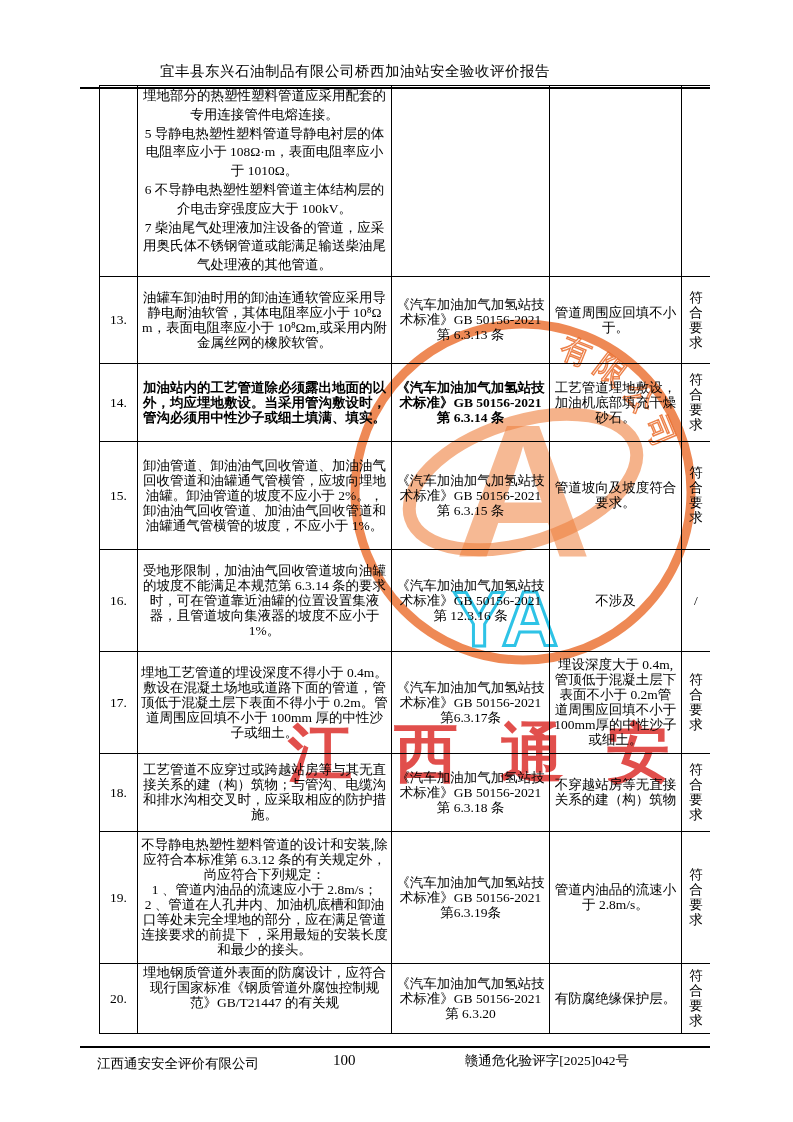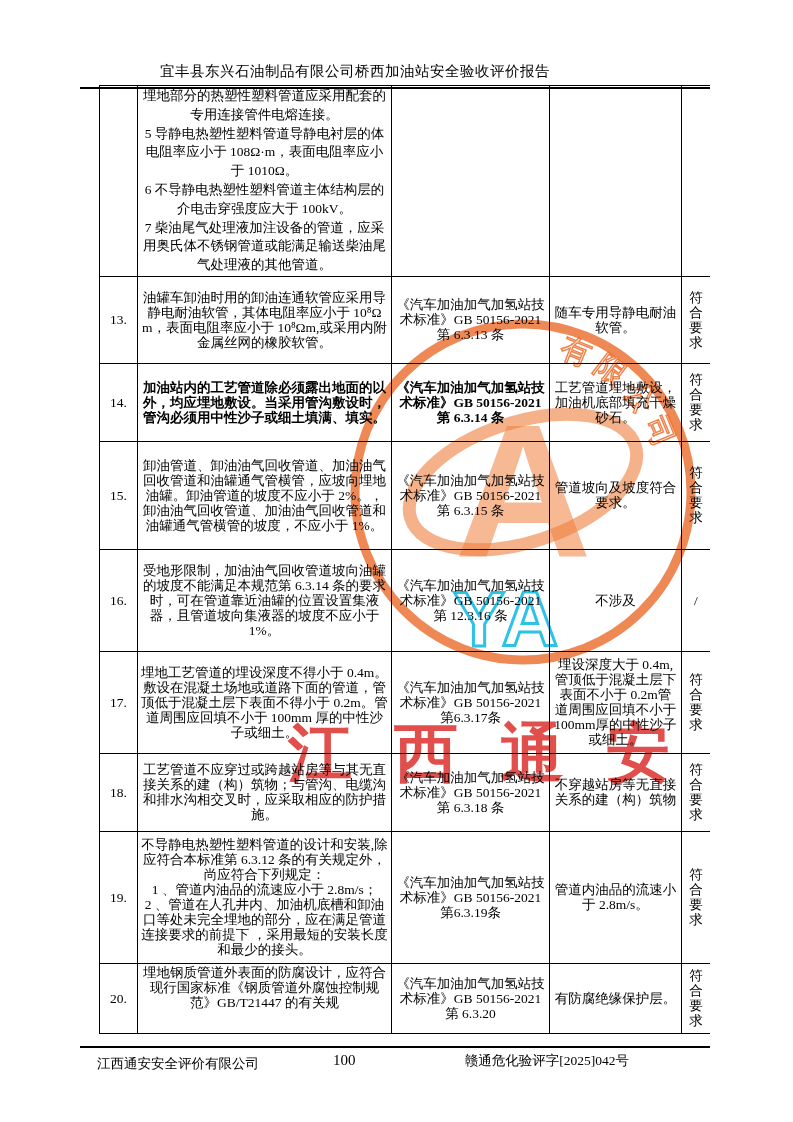--- a/index.html
+++ b/index.html
@@ -90,21 +90,21 @@
 6 不导静电热塑性塑料管道主体结构层的介电击穿强度应大于 100kV。
 7 柴油尾气处理液加注设备的管道，应采用奥氏体不锈钢管道或能满足输送柴油尾气处理液的其他管道。</td>
         <td class="cell-standard"></td>
         <td class="cell-situation"></td>
         <td class="cell-result"></td>
       </tr>
       <tr class="h-13">
         <td class="cell-no">13.</td>
         <td class="cell-content">油罐车卸油时用的卸油连通软管应采用导静电耐油软管，其体电阻率应小于 10⁸Ωm，表面电阻率应小于 10⁸Ωm,或采用内附金属丝网的橡胶软管。</td>
         <td class="cell-standard">《汽车加油加气加氢站技术标准》GB 50156-2021 第 6.3.13 条</td>
-        <td class="cell-situation">随车专用导静电耐油软管。</td>
+        <td class="cell-situation">管道周围应回填不小于。</td>
         <td class="cell-result">符合要求</td>
       </tr>
       <tr class="h-14">
         <td class="cell-no">14.</td>
         <td class="cell-content b">加油站内的工艺管道除必须露出地面的以外，均应埋地敷设。当采用管沟敷设时，管沟必须用中性沙子或细土填满、填实。</td>
         <td class="cell-standard b">《汽车加油加气加氢站技术标准》GB 50156-2021 第 6.3.14 条</td>
         <td class="cell-situation">工艺管道埋地敷设，加油机底部填充干燥砂石。</td>
         <td class="cell-result">符合要求</td>
       </tr>
       <tr class="h-15">

